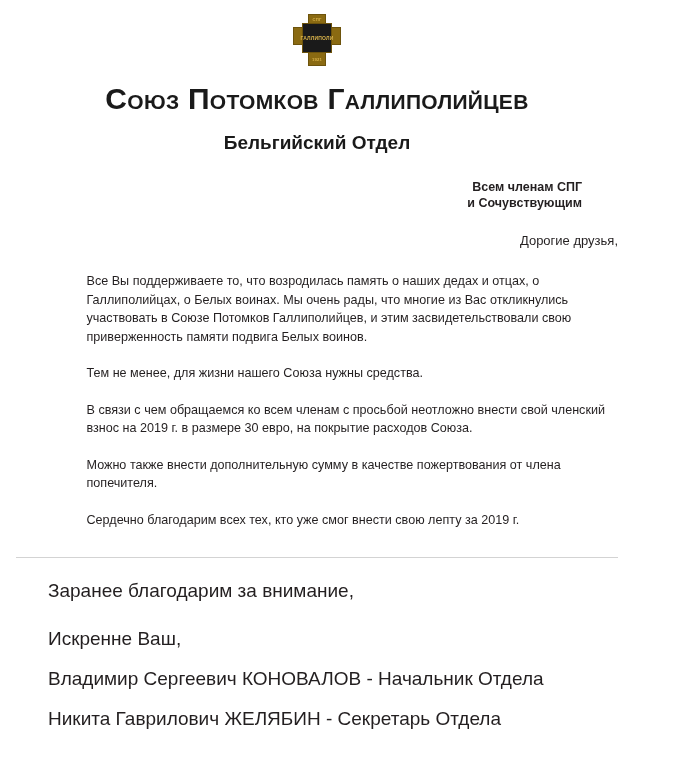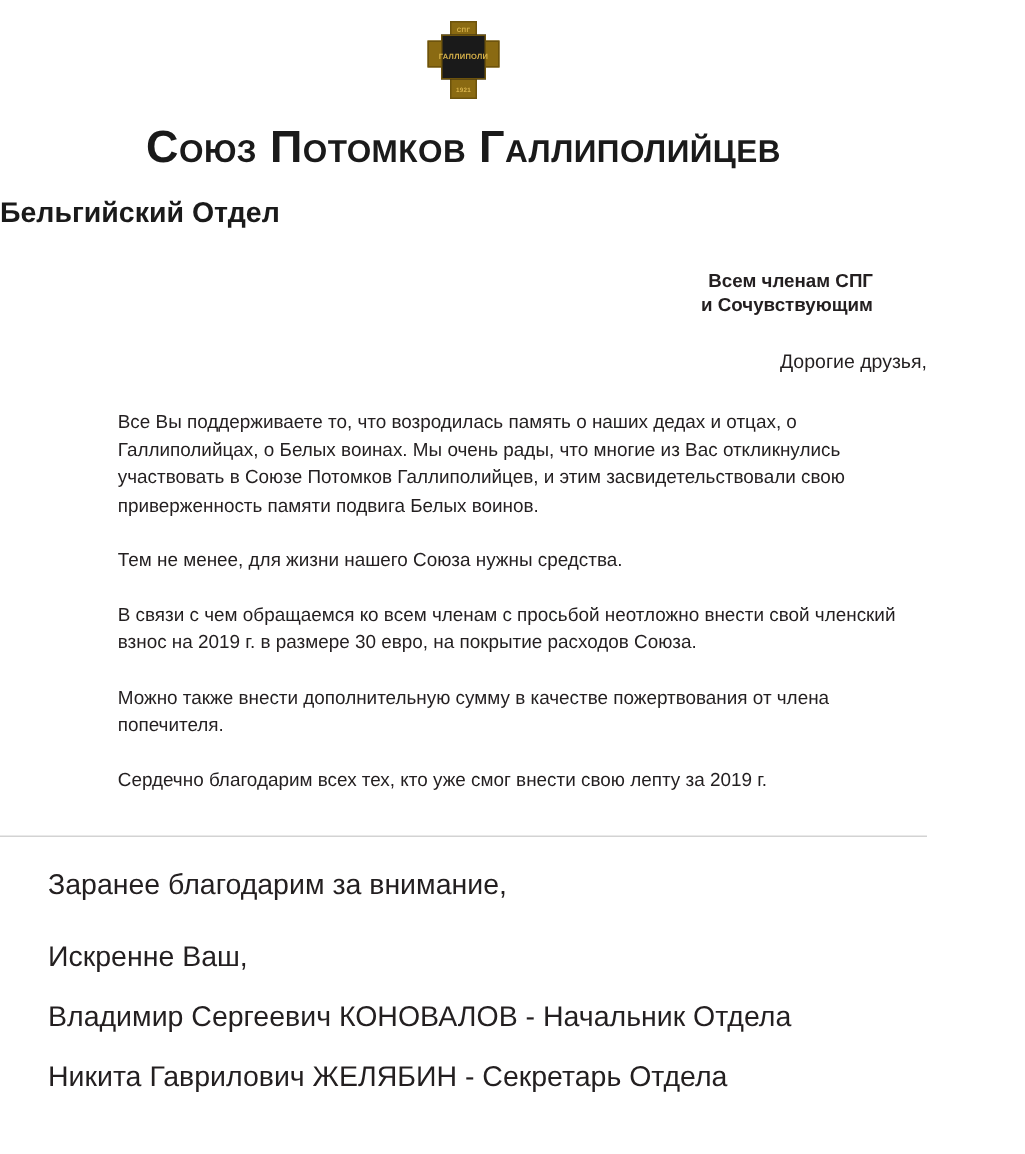--- a/index.html
+++ b/index.html
@@ -12,20 +12,21 @@
     background: #ffffff;
     font-family: "Liberation Sans", sans-serif;
     color: #231f20;
     overflow: hidden;
   }
   .page {
     position: relative;
     width: 618px;
     height: 769px;
     box-sizing: border-box;
+    padding-left: 16px;
   }
 
   
   .emblem-wrap {
     padding-top: 14px;
     display: flex;
     justify-content: center;
   }
   .emblem {
     position: relative;
@@ -87,20 +88,21 @@
     margin: 16px 0 0 0;
     text-align: center;
     font-size: 30px;
     font-weight: bold;
     letter-spacing: 0.3px;
     color: #1a1a1a;
     font-variant: small-caps;
   }
   .subtitle {
     margin: 16px 0 0 0;
+    text-align: center;
     font-size: 19px;
     font-weight: bold;
     color: #1a1a1a;
   }
 
   
   .addressee {
     margin-top: 25px;
     padding-right: 36px;
     text-align: right;

